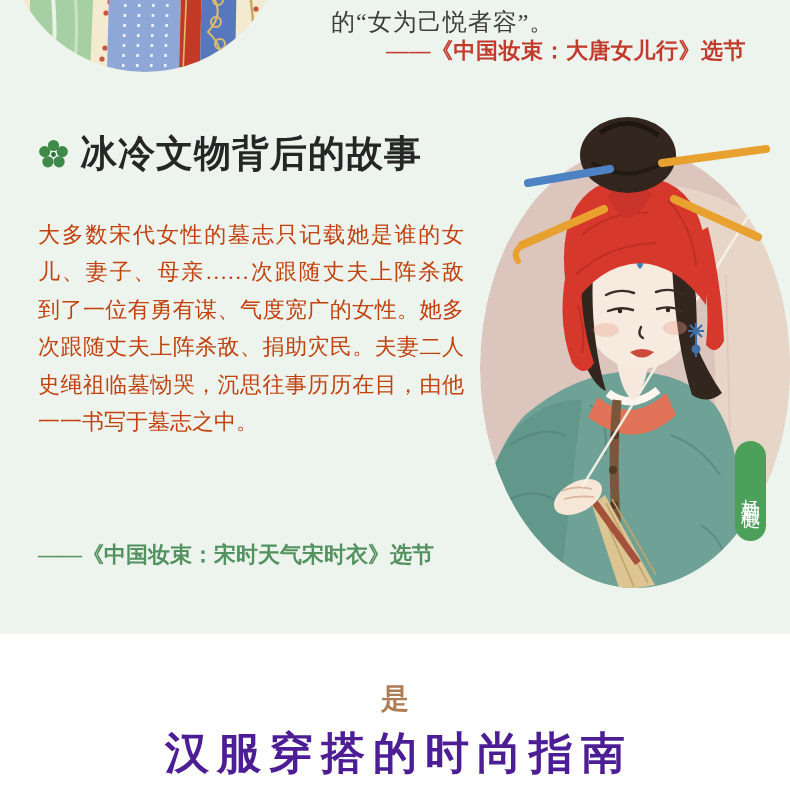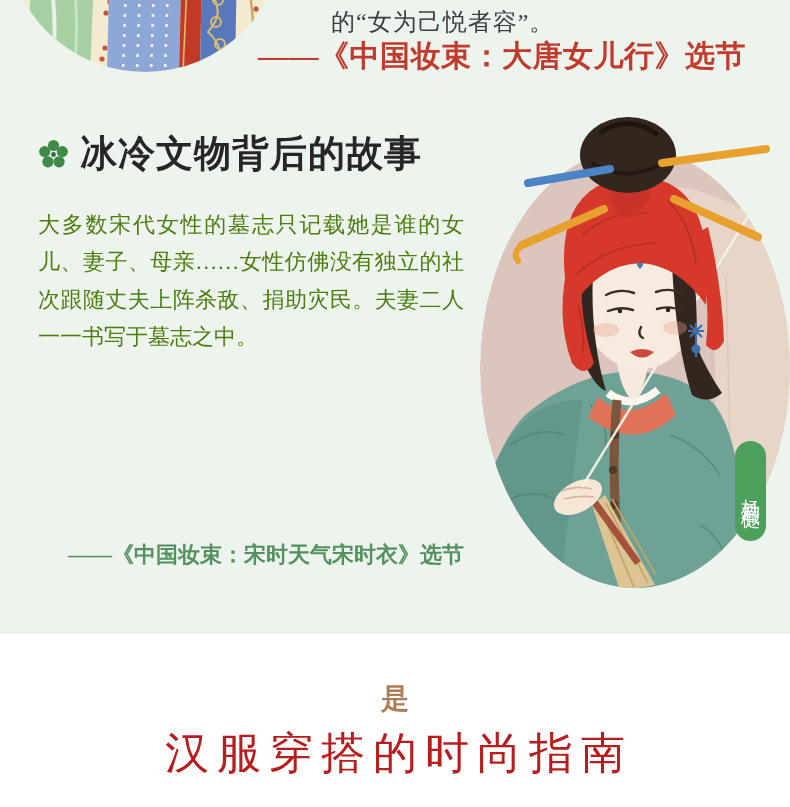--- a/index.html
+++ b/index.html
@@ -7,44 +7,44 @@
   .page{position:relative;width:790px;height:807px;overflow:hidden;background:#ffffff;}
   .top{position:absolute;left:0;top:0;width:790px;height:796px;background:#edf4ee;overflow:hidden;}
   .footer{position:absolute;left:0;top:634px;width:790px;height:173px;background:#ffffff;text-align:center;}
 
   
   .deco-circle{position:absolute;left:6px;top:-206px;width:278px;height:278px;border-radius:50%;overflow:hidden;}
   .deco-circle svg{display:block;}
 
   
   .excerpt-tail{position:absolute;left:331px;top:6px;font-size:24px;color:#3d3d3d;letter-spacing:1px;}
-  .excerpt-attr{position:absolute;right:44px;top:36px;font-size:30px;font-weight:bold;color:#c23a2b;letter-spacing:.5px;}
+  .excerpt-attr{position:absolute;right:44px;top:36px;font-size:22px;font-weight:bold;color:#c23a2b;letter-spacing:.5px;}
 
   
   .heading{position:absolute;left:38px;top:129px;display:flex;align-items:center;gap:11px;}
   .flower{width:31px;height:31px;display:inline-block;}
   .heading-text{font-size:37px;font-weight:bold;color:#262626;letter-spacing:1px;}
 
   
-  .para{position:absolute;left:38px;top:206px;width:426px;font-size:22px;color:#4d7c0f;}
+  .para{position:absolute;left:38px;top:216px;width:426px;font-size:22px;color:#c2410c;}
   .para .ln{line-height:37.4px;text-align:justify;}
   .para .ln.jl{text-align-last:justify;}
-  .story-attr{position:absolute;left:38px;top:540px;width:426px;text-align:right;font-size:22px;font-weight:bold;color:#53915f;}
+  .story-attr{position:absolute;left:38px;top:540px;width:426px;text-align:left;font-size:22px;font-weight:bold;color:#53915f;}
 
   
   .portrait{position:absolute;left:470px;top:105px;width:320px;height:500px;}
   .portrait svg{display:block;}
   .name-pill{position:absolute;left:735px;top:441px;width:31px;height:100px;background:#4da05a;border-radius:16px;
              display:flex;align-items:center;justify-content:center;}
   .name-pill span{writing-mode:vertical-rl;text-orientation:upright;color:#ffffff;font-size:19px;letter-spacing:5px;
                   font-family:"Liberation Sans","DejaVu Sans",sans-serif;}
 
   
   .kicker{padding-top:46px;font-size:28px;color:#ae7c54;font-weight:bold;}
-  .headline{margin-top:6px;font-size:44px;color:#b91c1c;font-weight:normal;letter-spacing:8px;text-indent:8px;}
+  .headline{margin-top:6px;font-size:44px;color:#4c1d95;font-weight:bold;letter-spacing:8px;text-indent:8px;}
 </style>
 </head>
 <body>
 
 <div class="page">
 
   <section class="top">
 
     <div class="deco-circle">
       <svg width="278" height="278" viewBox="0 0 278 278">
@@ -99,22 +99,24 @@
             <circle cx="6.7" cy="12.6" r="5.6"></circle>
           </g>
           <circle cx="15.5" cy="15.5" r="2.4" fill="#2c6b37"></circle>
         </svg>
       </span>
       <span class="heading-text">冰冷文物背后的故事</span>
     </div>
 
     <div class="para">
       <div class="ln jl">大多数宋代女性的墓志只记载她是谁的女</div>
-      <div class="ln jl">儿、妻子、母亲……女性仿佛没有独立的社</div>
+      <div class="ln jl">儿、妻子、母亲……次跟随丈夫上阵杀敌</div>
+      <div class="ln jl">到了一位有勇有谋、气度宽广的女性。她多</div>
       <div class="ln jl">次跟随丈夫上阵杀敌、捐助灾民。夫妻二人</div>
+      <div class="ln jl">史绳祖临墓恸哭，沉思往事历历在目，由他</div>
       <div class="ln">一一书写于墓志之中。</div>
     </div>
     <div class="story-attr">——《中国妆束：宋时天气宋时衣》选节</div>
 
     <div class="portrait">
       <svg width="320" height="500" viewBox="0 0 320 500">
         <defs>
           <clipPath id="frame">
               <ellipse cx="165" cy="263" rx="155" ry="220"></ellipse>
             </clipPath>

